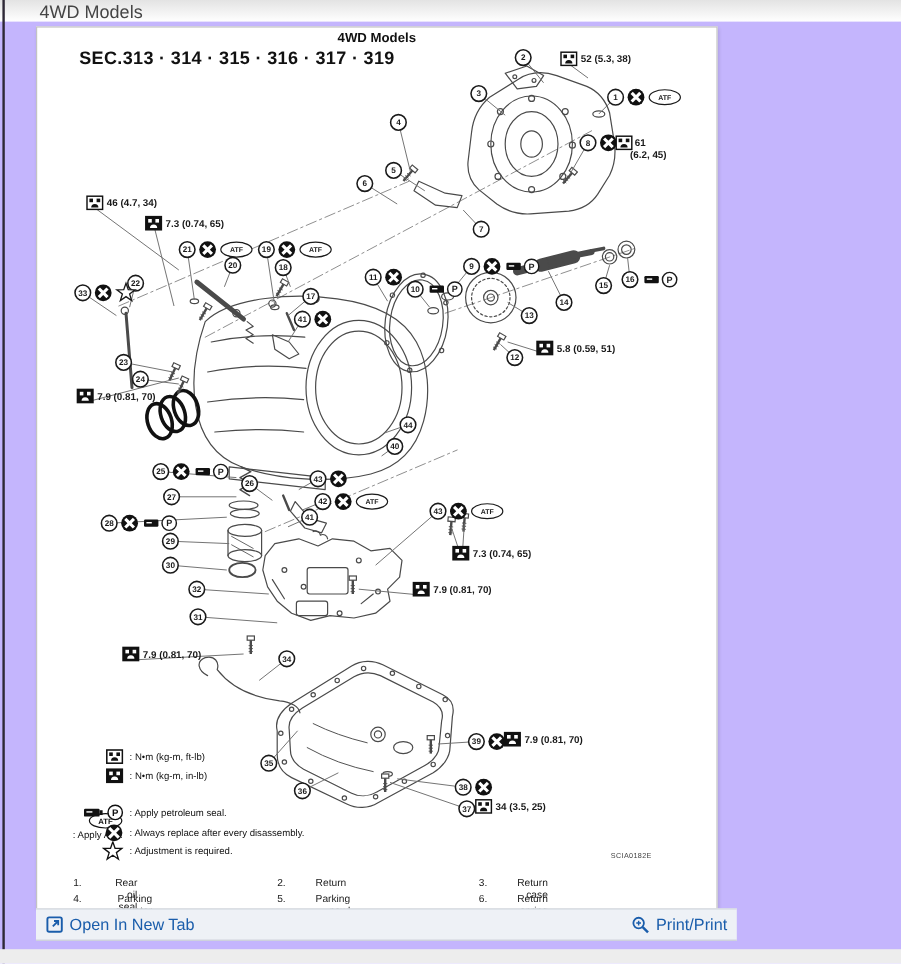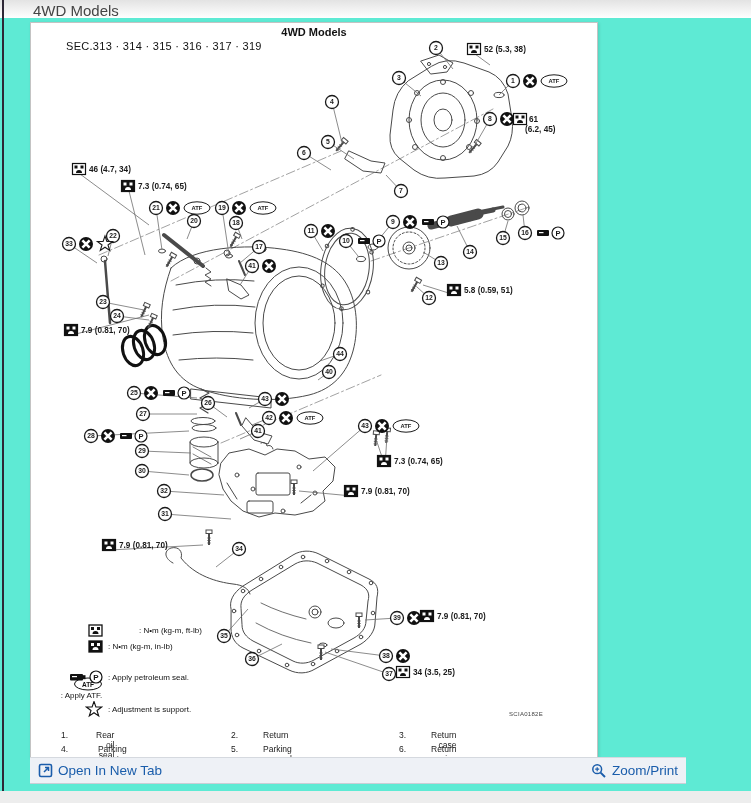--- a/index.html
+++ b/index.html
@@ -1,31 +1,31 @@
 <!DOCTYPE html>
 <html><head>
 <meta charset="utf-8">
 <style>
   html,body{margin:0;padding:0;background:#fff;font-family:"Liberation Sans","DejaVu Sans",sans-serif;}
-  #stage{position:relative;width:751px;height:803px;background:#5eead4;overflow:hidden;}
+  #stage{position:relative;width:751px;height:803px;background:#c4b5fd;overflow:hidden;}
   .left-edge{position:absolute;left:2px;top:0;bottom:0;width:2px;background:#2e2836;}
   .top-grad{position:absolute;left:0;top:0;width:751px;height:18px;background:linear-gradient(#e3e3e3,#ffffff);}
   .page-title{position:absolute;left:33px;top:2px;font-size:15px;color:#454545;}
   .panel{position:absolute;left:30px;top:22px;width:566px;height:734px;background:#fff;border:1px solid #c3c3c3;box-shadow:1px 1px 3px rgba(0,0,0,.12);}
   .panel-heading{position:absolute;left:0;top:3px;width:100%;text-align:center;font-size:11px;font-weight:bold;color:#111;}
-  .sec-line{position:absolute;left:35px;top:17px;font-size:11px;font-weight:normal;color:#111;letter-spacing:.3px;}
+  .sec-line{position:absolute;left:35px;top:17px;font-size:15px;font-weight:bold;color:#111;letter-spacing:.3px;}
   .fig-code{position:absolute;left:478px;top:688px;font-size:6px;color:#444;letter-spacing:.3px;}
   svg.diagram{position:absolute;left:0;top:0;}
   .legend-row{position:absolute;display:flex;align-items:center;}
   .legend-icon{width:48px;display:flex;justify-content:flex-end;align-items:center;gap:3px;}
   .legend-text{font-size:8px;color:#111;margin-left:5px;white-space:nowrap;}
   .parts-row{position:absolute;font-size:8.5px;color:#1a1a1a;}
   .p-num{position:absolute;}
   .p-name{position:absolute;text-align:right;}
-  .bottombar{position:absolute;left:30px;top:757px;width:656px;height:27px;background:#eef1f6;border-top:1px solid #d5d9df;border-bottom:1px solid #c9ced6;display:flex;align-items:center;justify-content:space-between;box-sizing:border-box;padding:0 8px;}
+  .bottombar{position:absolute;left:30px;top:757px;width:584px;height:27px;background:#eef1f6;border-top:1px solid #d5d9df;border-bottom:1px solid #c9ced6;display:flex;align-items:center;justify-content:space-between;box-sizing:border-box;padding:0 8px;}
   .bottombar a{display:flex;align-items:center;gap:5px;color:#1a5dab;font-size:13.5px;text-decoration:none;cursor:pointer;}
   .bottom-band{position:absolute;left:0;top:791px;width:751px;height:12px;background:#ededed;}
 </style>
 </head>
 <body>
 
 <div id="stage">
   <div class="top-grad"></div>
   <div class="left-edge"></div>
   <div class="page-title">4WD Models</div>
@@ -624,21 +624,21 @@
             <path d="M369,653 a3,3 0 0 1 6,0 z" fill="#111"></path>
             <text font-size="8.2" font-weight="bold" fill="#1a1a1a" font-family="Liberation Sans, sans-serif" x="382" y="652">34  (3.5, 25)</text>
           </g>
         </g>
     </svg>
 
     <div class="panel-heading">4WD Models</div>
     <div class="sec-line">SEC.313 · 314 · 315 · 316 · 317 · 319</div>
     <div class="fig-code">SCIA0182E</div>
 
-    <div class="legend-row" style="left:24px;top:601px;gap:31px;">
+    <div class="legend-row" style="left:24px;top:601px;">
       <span class="legend-icon">
         <svg width="15" height="13">
             <rect x="1" y="1" width="13" height="11" fill="#fff" stroke="#111" stroke-width="1.3"></rect>
             <rect x="3" y="3" width="3" height="3" fill="#111"></rect>
             <rect x="9" y="3" width="3" height="3" fill="#111"></rect>
             <path d="M4.5,10 a3,3 0 0 1 6,0 z" fill="#111"></path>
           </svg>
       </span>
         <span class="legend-text">: N•m (kg-m, ft-lb)</span>
     </div>
@@ -669,27 +669,36 @@
             <rect x="2" y="3" width="5" height="1.2" fill="#fff"></rect>
             <rect x="13" y="2.2" width="2.5" height="4" fill="#111"></rect>
           </svg>
         <svg width="14" height="14">
             <circle cx="7" cy="7" r="6" fill="#fff" stroke="#111" stroke-width="1.2"></circle>
             <text x="7" y="9.7" font-size="8" font-weight="bold" text-anchor="middle" fill="#111" font-family="Liberation Sans, sans-serif">P</text>
           </svg>
       </span>
         <span class="legend-text">: Apply petroleum seal.</span>
     </div>
+    <div class="legend-row" style="left:24px;top:663px;">
+      <span class="legend-icon">
+        <svg width="16" height="16">
+            <circle cx="8" cy="8" r="7" fill="#111"></circle>
+            <path d="M4,4 L12,12 M12,4 L4,12" stroke="#fff" stroke-width="2.6"></path>
+          </svg>
+      </span>
+        <span class="legend-text">: Always replace after every disassembly.</span>
+    </div>
     <div class="legend-row" style="left:24px;top:678px;">
       <span class="legend-icon">
         <svg width="18" height="17" id="star-glyph">
             <polygon points="9.0,0.5 10.9,5.9 16.6,6.0 12.0,9.5 13.7,15.0 9.0,11.7 4.3,15.0 6.0,9.5 1.4,6.0 7.1,5.9" fill="#fff" stroke="#111" stroke-width="1.1"></polygon>
           </svg>
       </span>
-        <span class="legend-text">: Adjustment is support.</span>
+        <span class="legend-text">: Adjustment is required.</span>
     </div>
 
     <div class="parts-row">
       <span class="p-num" style="left:30px;top:707px;">1.</span>
       <span class="p-name" style="left:65px;top:707px;">Rear oil seal</span>
       <span class="p-num" style="left:200px;top:707px;">2.</span>
       <span class="p-name" style="left:232px;top:707px;">Return</span>
       <span class="p-num" style="left:368px;top:707px;">3.</span>
       <span class="p-name" style="left:400px;top:707px;">Return case</span>
       <span class="p-num" style="left:30px;top:721px;">4.</span>
@@ -708,17 +717,17 @@
         <path d="M6,9 L10.5,4.5 M7,4.5 h3.5 v3.5" stroke="#1a5dab" stroke-width="1.5" fill="none"></path>
       </svg>
       <span>Open In New Tab</span>
     </a>
     <a>
       <svg width="16" height="16">
         <circle cx="6.2" cy="6.2" r="4.4" fill="none" stroke="#1a5dab" stroke-width="1.5"></circle>
         <line x1="9.6" y1="9.6" x2="14" y2="14" stroke="#1a5dab" stroke-width="2"></line>
         <path d="M4.2,6.2 h4 M6.2,4.2 v4" stroke="#1a5dab" stroke-width="1.2"></path>
       </svg>
-      <span>Zoom/Print</span>
+      <span>Print/Print</span>
     </a>
   </div>
   <div class="bottom-band"></div>
 </div>
 
 </body></html>

